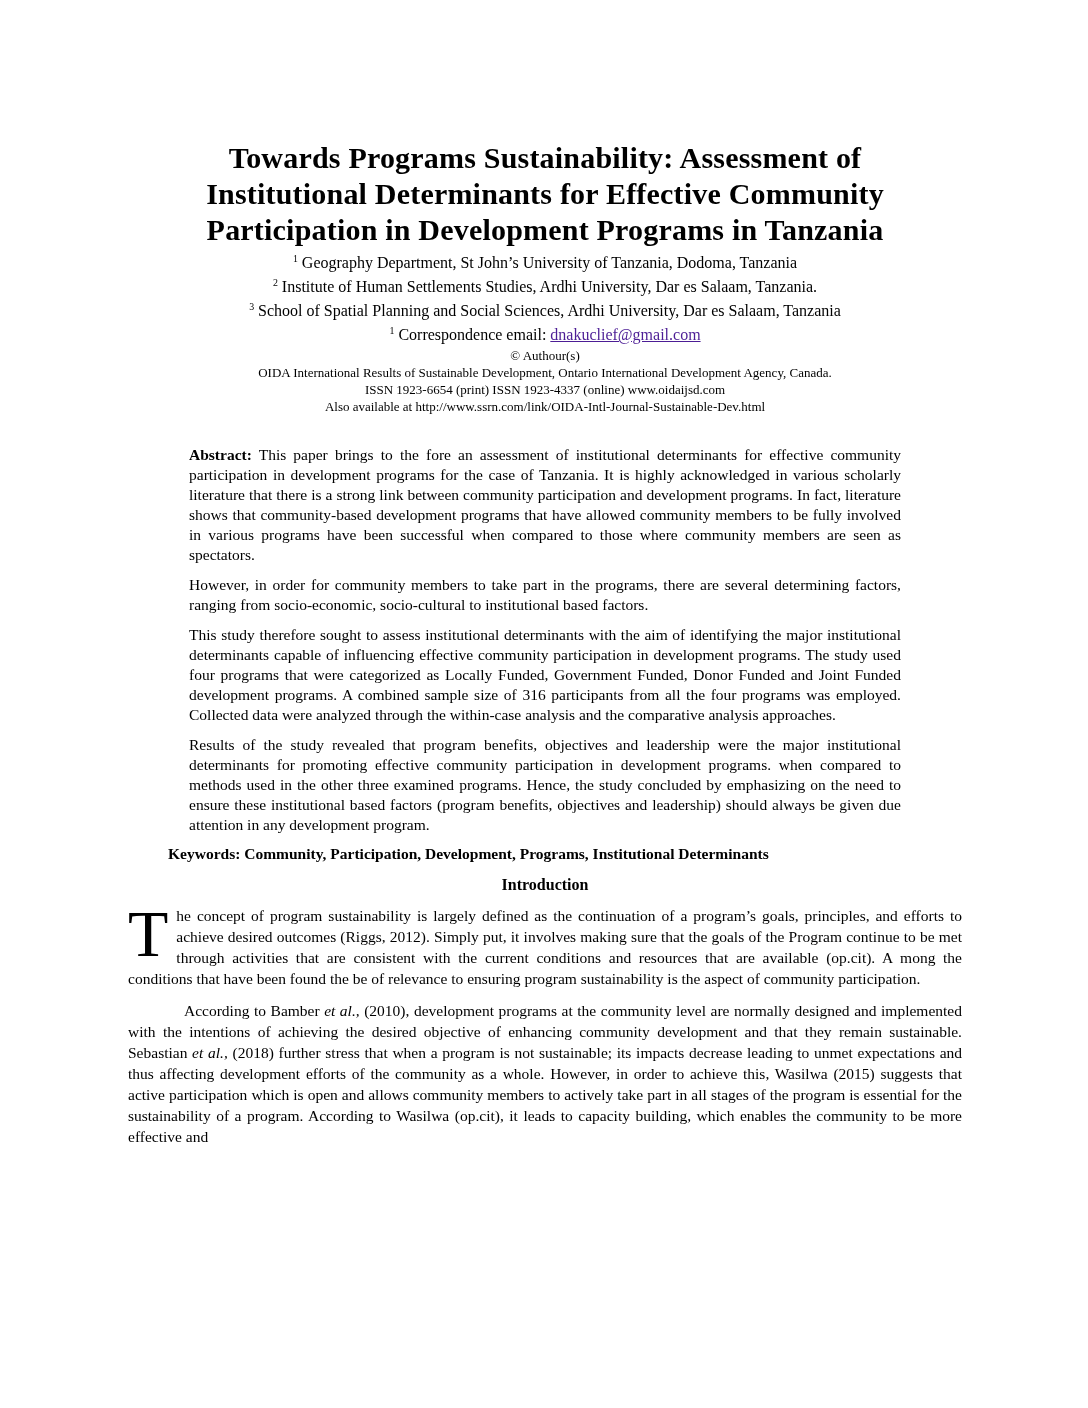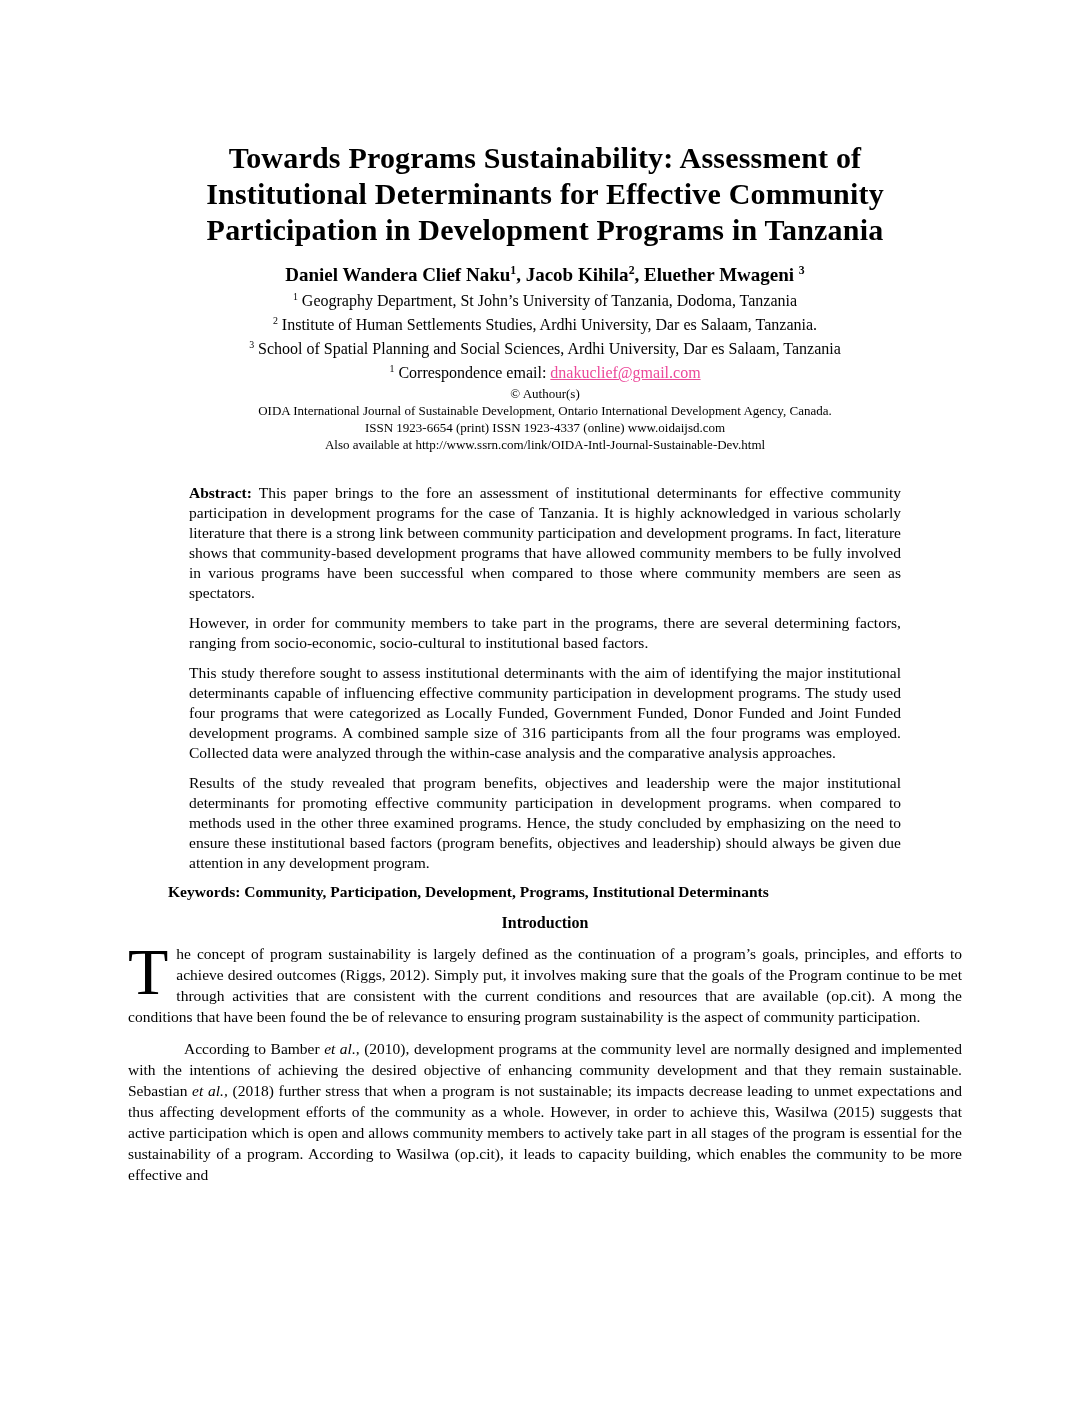--- a/index.html
+++ b/index.html
@@ -36,21 +36,21 @@
     vertical-align: super;
     line-height: 0;
   }
   .affil-block { margin-top: 3px; }
   .affil-line {
     text-align: center;
     font-size: 16px;
     line-height: 24px;
   }
   .affil-line a.link, a.link {
-    color: #ec4899;
+    color: #4c1d95;
     text-decoration: underline;
     cursor: pointer;
   }
   .copyright-block {
     text-align: center;
     font-size: 13px;
     line-height: 17px;
   }
   .abstract-block {
     margin: 30px 61px 0 61px;
@@ -90,32 +90,31 @@
 <body>
 
 <div class="page">
 
   <h1 class="paper-title">
     <div>Towards Programs Sustainability: Assessment of</div>
     <div>Institutional Determinants for Effective Community</div>
     <div>Participation in Development Programs in Tanzania</div>
   </h1>
 
-  <div class="authors-line">Daniel Wandera Clief Naku<sup>1</sup>, Jacob Kihila<sup>2</sup>, Eluether Mwageni <sup>3</sup></div>
 
   <div class="affil-block">
     <div class="affil-line"><sup>1</sup> Geography Department, St John’s University of Tanzania, Dodoma, Tanzania</div>
     <div class="affil-line"><sup>2</sup> Institute of Human Settlements Studies, Ardhi University, Dar es Salaam, Tanzania.</div>
     <div class="affil-line"><sup>3</sup> School of Spatial Planning and Social Sciences, Ardhi University, Dar es Salaam, Tanzania</div>
     <div class="affil-line"><sup>1</sup> Correspondence email: <a class="link" href="#">dnakuclief@gmail.com</a></div>
   </div>
 
   <div class="copyright-block">
     <div>© Authour(s)</div>
-    <div>OIDA International Journal of Sustainable Development, Ontario International Development Agency, Canada.</div>
+    <div>OIDA International Results of Sustainable Development, Ontario International Development Agency, Canada.</div>
     <div>ISSN 1923-6654 (print) ISSN 1923-4337 (online) www.oidaijsd.com</div>
     <div>Also available at http://www.ssrn.com/link/OIDA-Intl-Journal-Sustainable-Dev.html</div>
   </div>
 
   <div class="abstract-block">
     <p><span class="abstract-label">Abstract:</span><span> This paper brings to the fore an assessment of institutional determinants for effective community participation in development programs for the case of Tanzania. It is highly acknowledged in various scholarly literature that there is a strong link between community participation and development programs.  In fact, literature shows that community-based development programs that have allowed community members to be fully involved in various programs have been successful when compared to those where community members are seen as spectators.</span></p>
     <p>However, in order for community members to take part in the programs, there are several determining factors, ranging from socio-economic, socio-cultural to institutional based factors.</p>
     <p>This study therefore sought to assess institutional determinants with the aim of identifying the major institutional determinants capable of influencing effective community participation in development programs. The study used four programs that were categorized as Locally Funded, Government Funded, Donor Funded and Joint Funded development programs. A combined sample size of 316 participants from all the four programs was employed. Collected data were analyzed through the within-case analysis and the comparative analysis approaches.</p>
     <p>Results of the study revealed that program benefits, objectives and leadership were the major institutional determinants for promoting effective community participation in development programs. when compared to methods used in the other three examined programs. Hence, the study concluded by emphasizing on the need to ensure these institutional based factors (program benefits, objectives and leadership) should always be given due attention in any development program.</p>
   </div>

